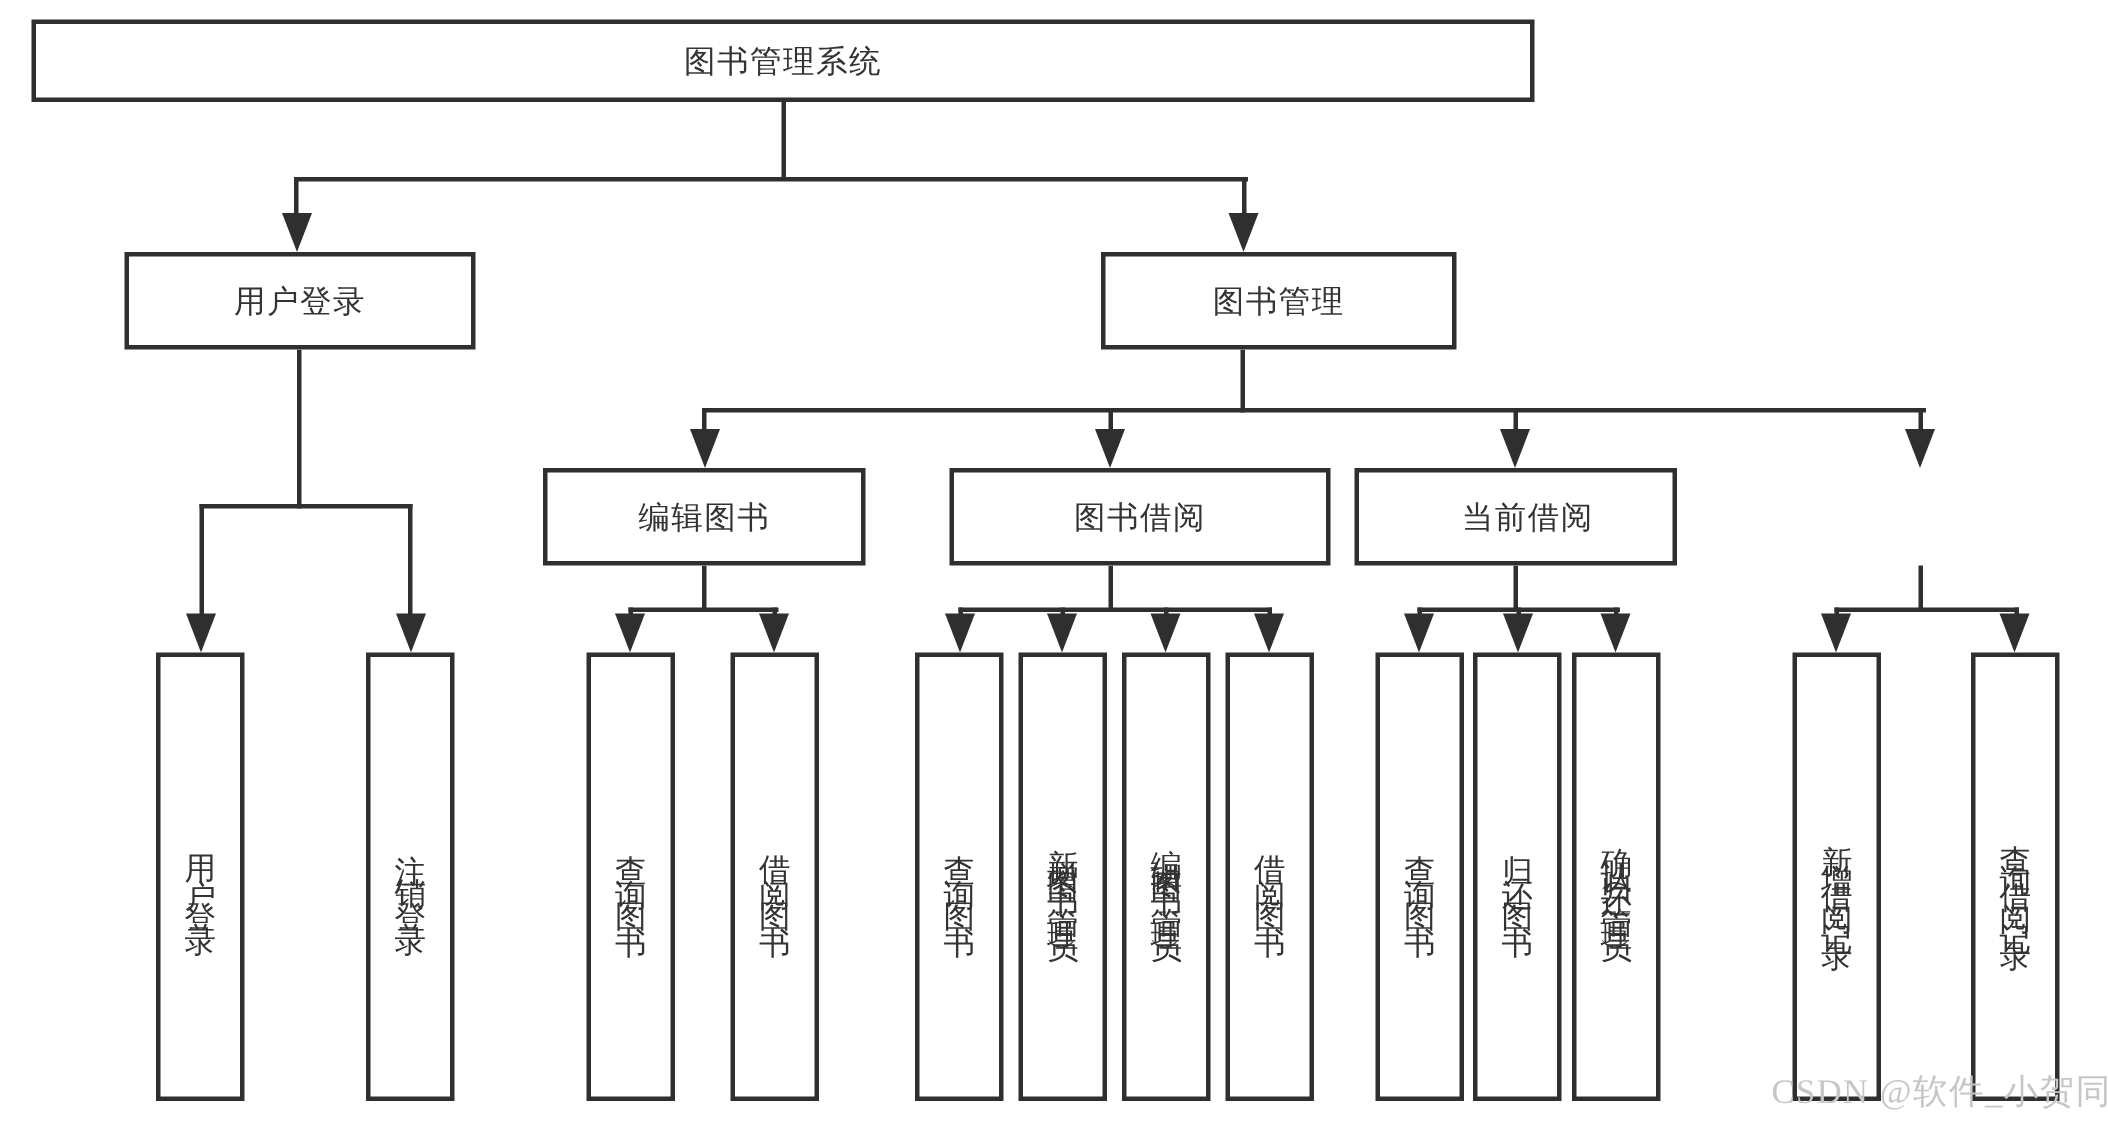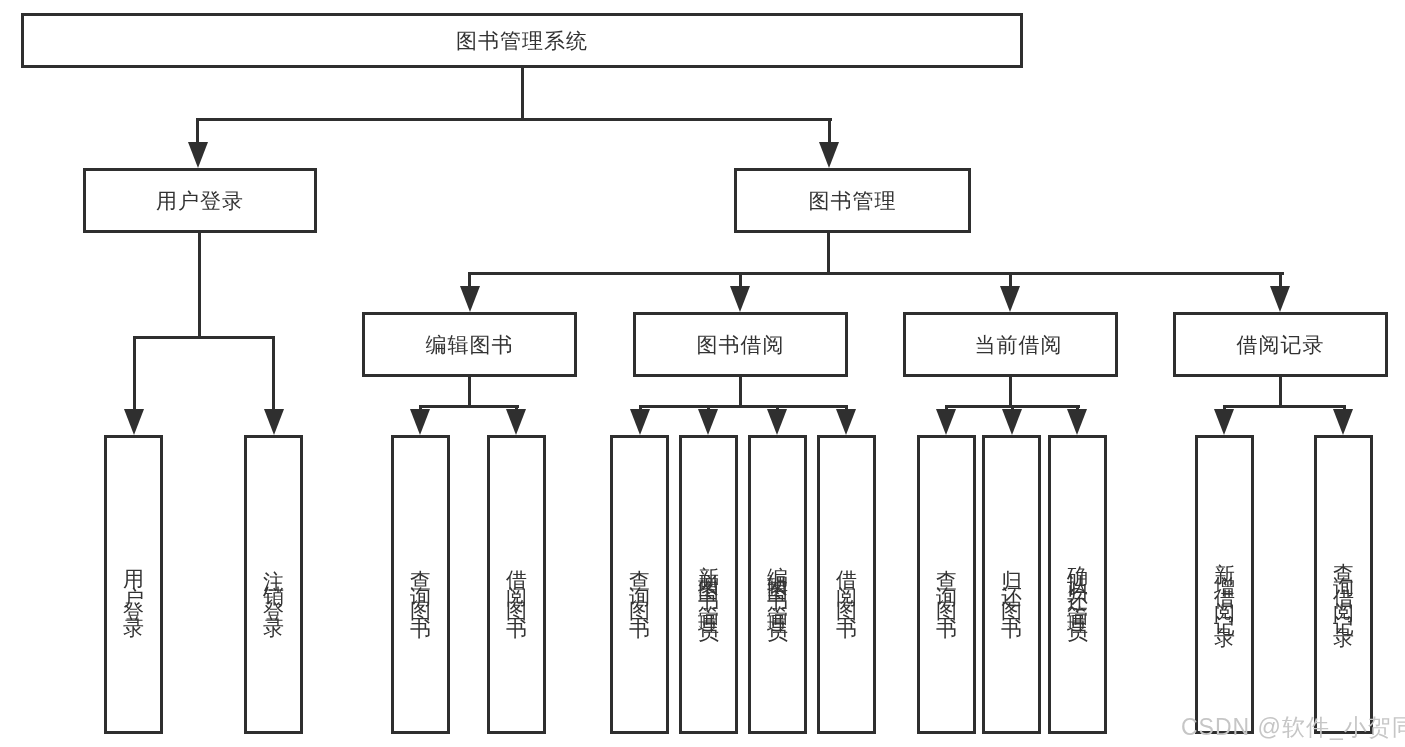--- a/index.html
+++ b/index.html
@@ -8,21 +8,21 @@
     --bg: #ffffff;
     --wm: #c6c6c6;
   }
   html, body { margin: 0; padding: 0; background: var(--bg); }
   #stage {
     position: relative;
     width: 1405px;
     height: 747px;
     background: var(--bg);
     overflow: hidden;
-    font-family: Liberation Sans, sans-serif;
+    font-family: Liberation Serif, serif;
     color: var(--text);
   }
   .node {
     position: absolute;
     box-sizing: border-box;
     border: 3px solid var(--line);
     background: #fff;
     display: flex;
     align-items: center;
     justify-content: center;
@@ -58,21 +58,21 @@
     color: var(--wm);
     letter-spacing: 1px;
     white-space: nowrap;
     z-index: 6;
   }
   
   #n-root   { left: 21px;   top: 13px;  width: 1002px; height: 55px; }
   #n-ulogin { left: 83px;   top: 168px; width: 234px;  height: 65px; }
   #n-bmgmt  { left: 734px;  top: 168px; width: 237px;  height: 65px; }
   #n-nbr    { left: 362px;  top: 312px; width: 215px;  height: 65px; }
-  #n-bb     { left: 633px;  top: 312px; width: 215px;  height: 65px; }
+  #n-bb     { left: 633px;  top: 312px; width: 254px;  height: 65px; }
   #n-cb     { left: 903px;  top: 312px; width: 215px;  height: 65px; padding-left: 16px; }
   #n-br     { left: 1173px; top: 312px; width: 215px;  height: 65px; }
   .leaf { top: 435px; width: 59px; height: 299px; }
   #l-ulogin { left: 104px; }
   #l-logout { left: 244px; }
   #l-nbr-q  { left: 391px; }
   #l-nbr-b  { left: 487px; }
   #l-bb-q   { left: 610px; }
   #l-bb-a   { left: 679px; }
   #l-bb-e   { left: 748px; }
@@ -89,21 +89,20 @@
 <div id="stage">
 
   <div class="node" id="n-root">图书管理系统</div>
 
   <div class="node" id="n-ulogin">用户登录</div>
   <div class="node" id="n-bmgmt">图书管理</div>
 
   <div class="node" id="n-nbr">编辑图书</div>
   <div class="node" id="n-bb">图书借阅</div>
   <div class="node" id="n-cb">当前借阅</div>
-  <div class="node" id="n-br">借阅记录</div>
 
   <div class="node leaf" id="l-ulogin">
     <span class="vtext sp4">用户登录</span>
   </div>
   <div class="node leaf" id="l-logout">
     <span class="vtext sp4">注销登录</span>
   </div>
   <div class="node leaf" id="l-nbr-q">
     <span class="vtext sp4">查询图书</span>
   </div>

